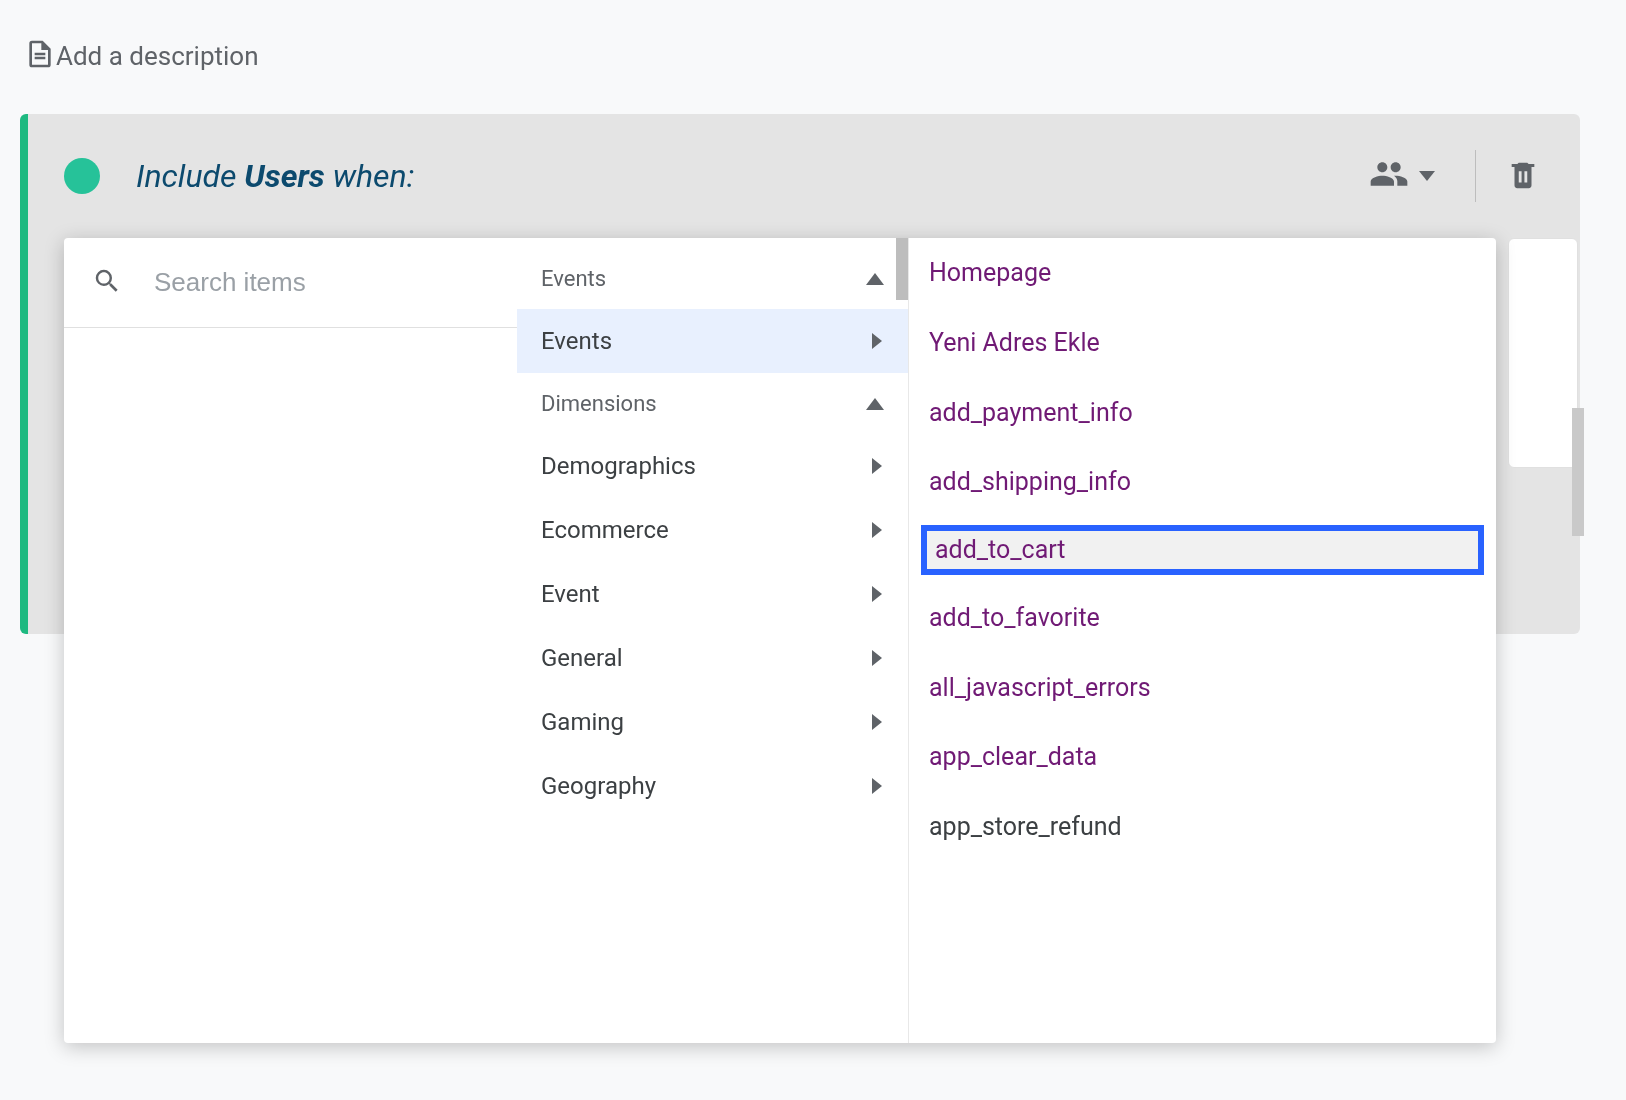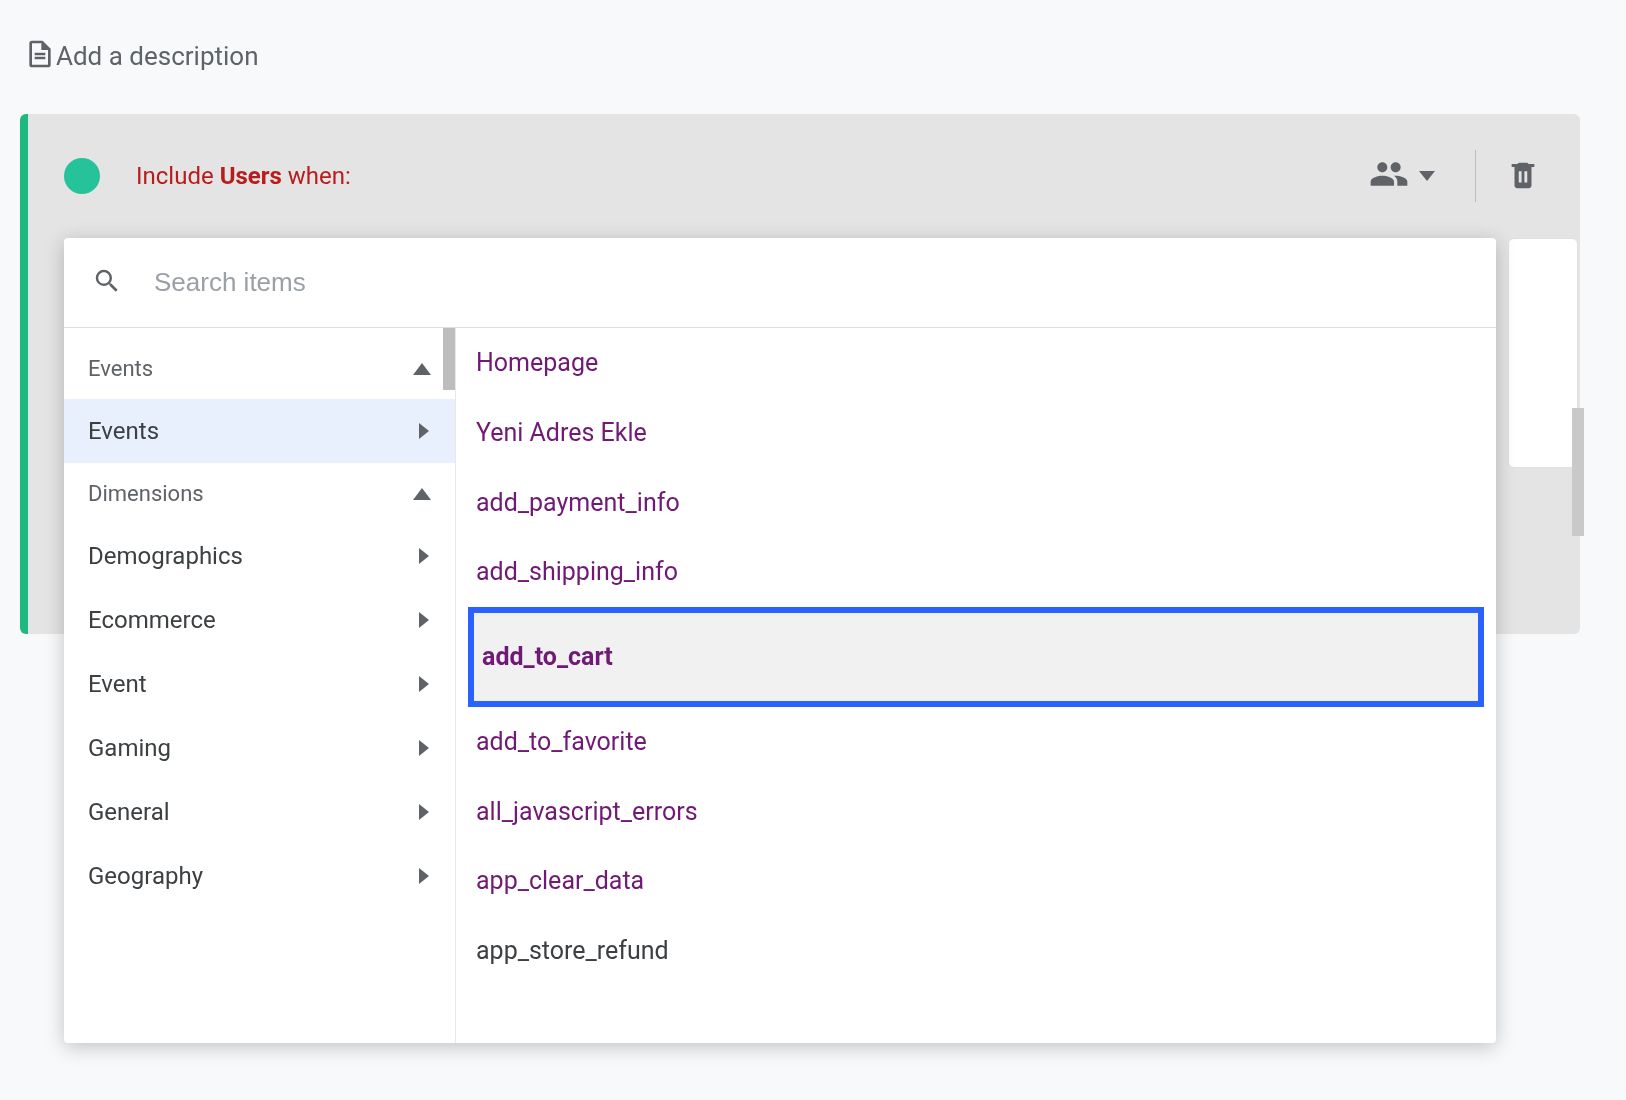--- a/index.html
+++ b/index.html
@@ -42,22 +42,23 @@
   padding: 36px 40px 28px 36px;
 }
 .scope-dot {
   width: 36px;
   height: 36px;
   border-radius: 50%;
   background: #26c299;
   margin-right: 36px;
 }
 .include-text {
-  color: #b91c1c;
-  font-size: 24px;
+  color: #0c4a6e;
+  font-size: 32px;
+  font-style: italic;
 }
 .include-text .bold { font-weight: 700; }
 .header-spacer { flex: 1; }
 .scope-selector {
   display: flex;
   align-items: center;
   gap: 10px;
   cursor: pointer;
   margin-right: 40px;
 }
@@ -75,21 +76,21 @@
 .dropdown-panel {
   position: absolute;
   top: 238px;
   left: 64px;
   width: 1432px;
   height: 805px;
   background: #fff;
   border-radius: 4px;
   box-shadow: 0 4px 20px rgba(0,0,0,0.22);
   display: flex;
-  flex-direction: column;
+  flex-direction: row;
   overflow: hidden;
 }
 .search-bar {
   display: flex;
   align-items: center;
   gap: 32px;
   padding: 24px 28px;
   border-bottom: 1px solid #e0e0e0;
   height: 90px;
 }
@@ -153,23 +154,22 @@
   padding: 18px 30px 18px 20px;
   font-size: 25px;
   color: #701a75;
   cursor: pointer;
   line-height: 1.35;
 }
 .event-item.highlighted {
   outline: 6px solid #2962ff;
   outline-offset: -6px;
   background: #f1f1f1;
-  margin: 0 12px;
-  padding: 33px 14px;
-  font-weight: bold;
+  margin: 8px 12px;
+  padding: 8px 14px;
 }
 .event-item.last-partial { padding-bottom: 0; color: #3c4043; }
 
 
 .cat-scroll-thumb {
   position: absolute;
   right: 0; top: 0;
   width: 12px; height: 62px;
   background: #bdbdbd;
 }
@@ -273,25 +273,25 @@
           </div>
           <div class="cat-item">
             <span>Ecommerce</span>
             <span class="chevron-right"></span>
           </div>
           <div class="cat-item">
             <span>Event</span>
             <span class="chevron-right"></span>
           </div>
           <div class="cat-item">
+            <span>General</span>
+            <span class="chevron-right"></span>
+          </div>
+          <div class="cat-item">
             <span>Gaming</span>
-            <span class="chevron-right"></span>
-          </div>
-          <div class="cat-item">
-            <span>General</span>
             <span class="chevron-right"></span>
           </div>
           <div class="cat-item">
             <span>Geography</span>
             <span class="chevron-right"></span>
           </div>
 
         </div>
       </div>
 

